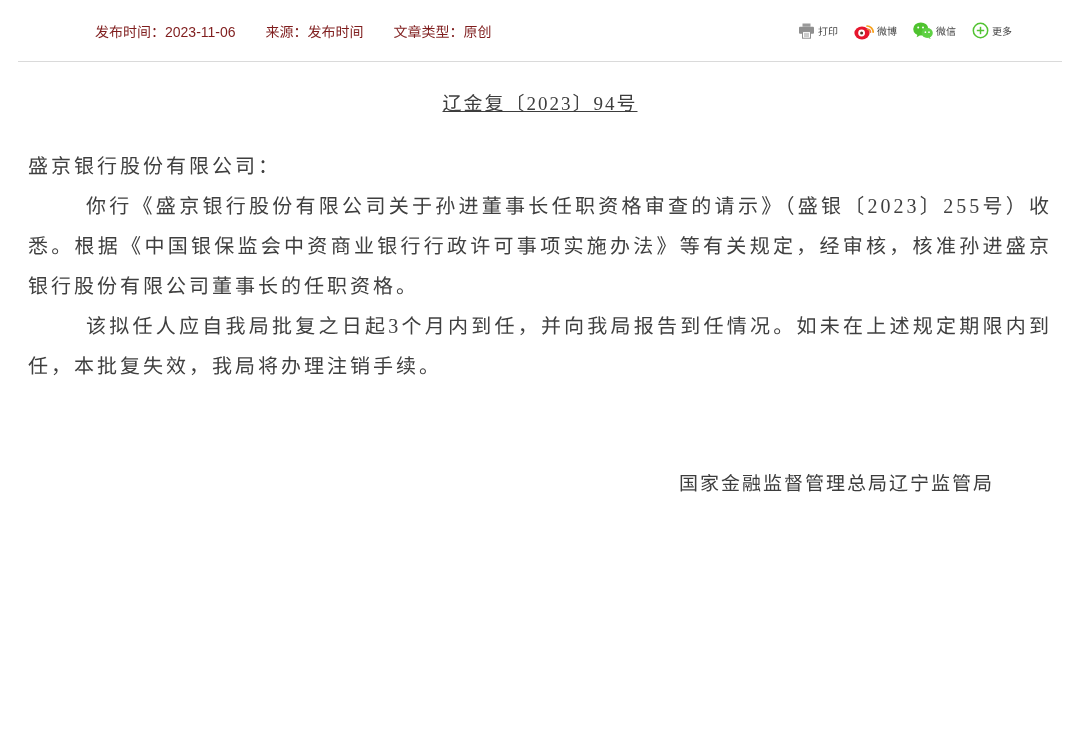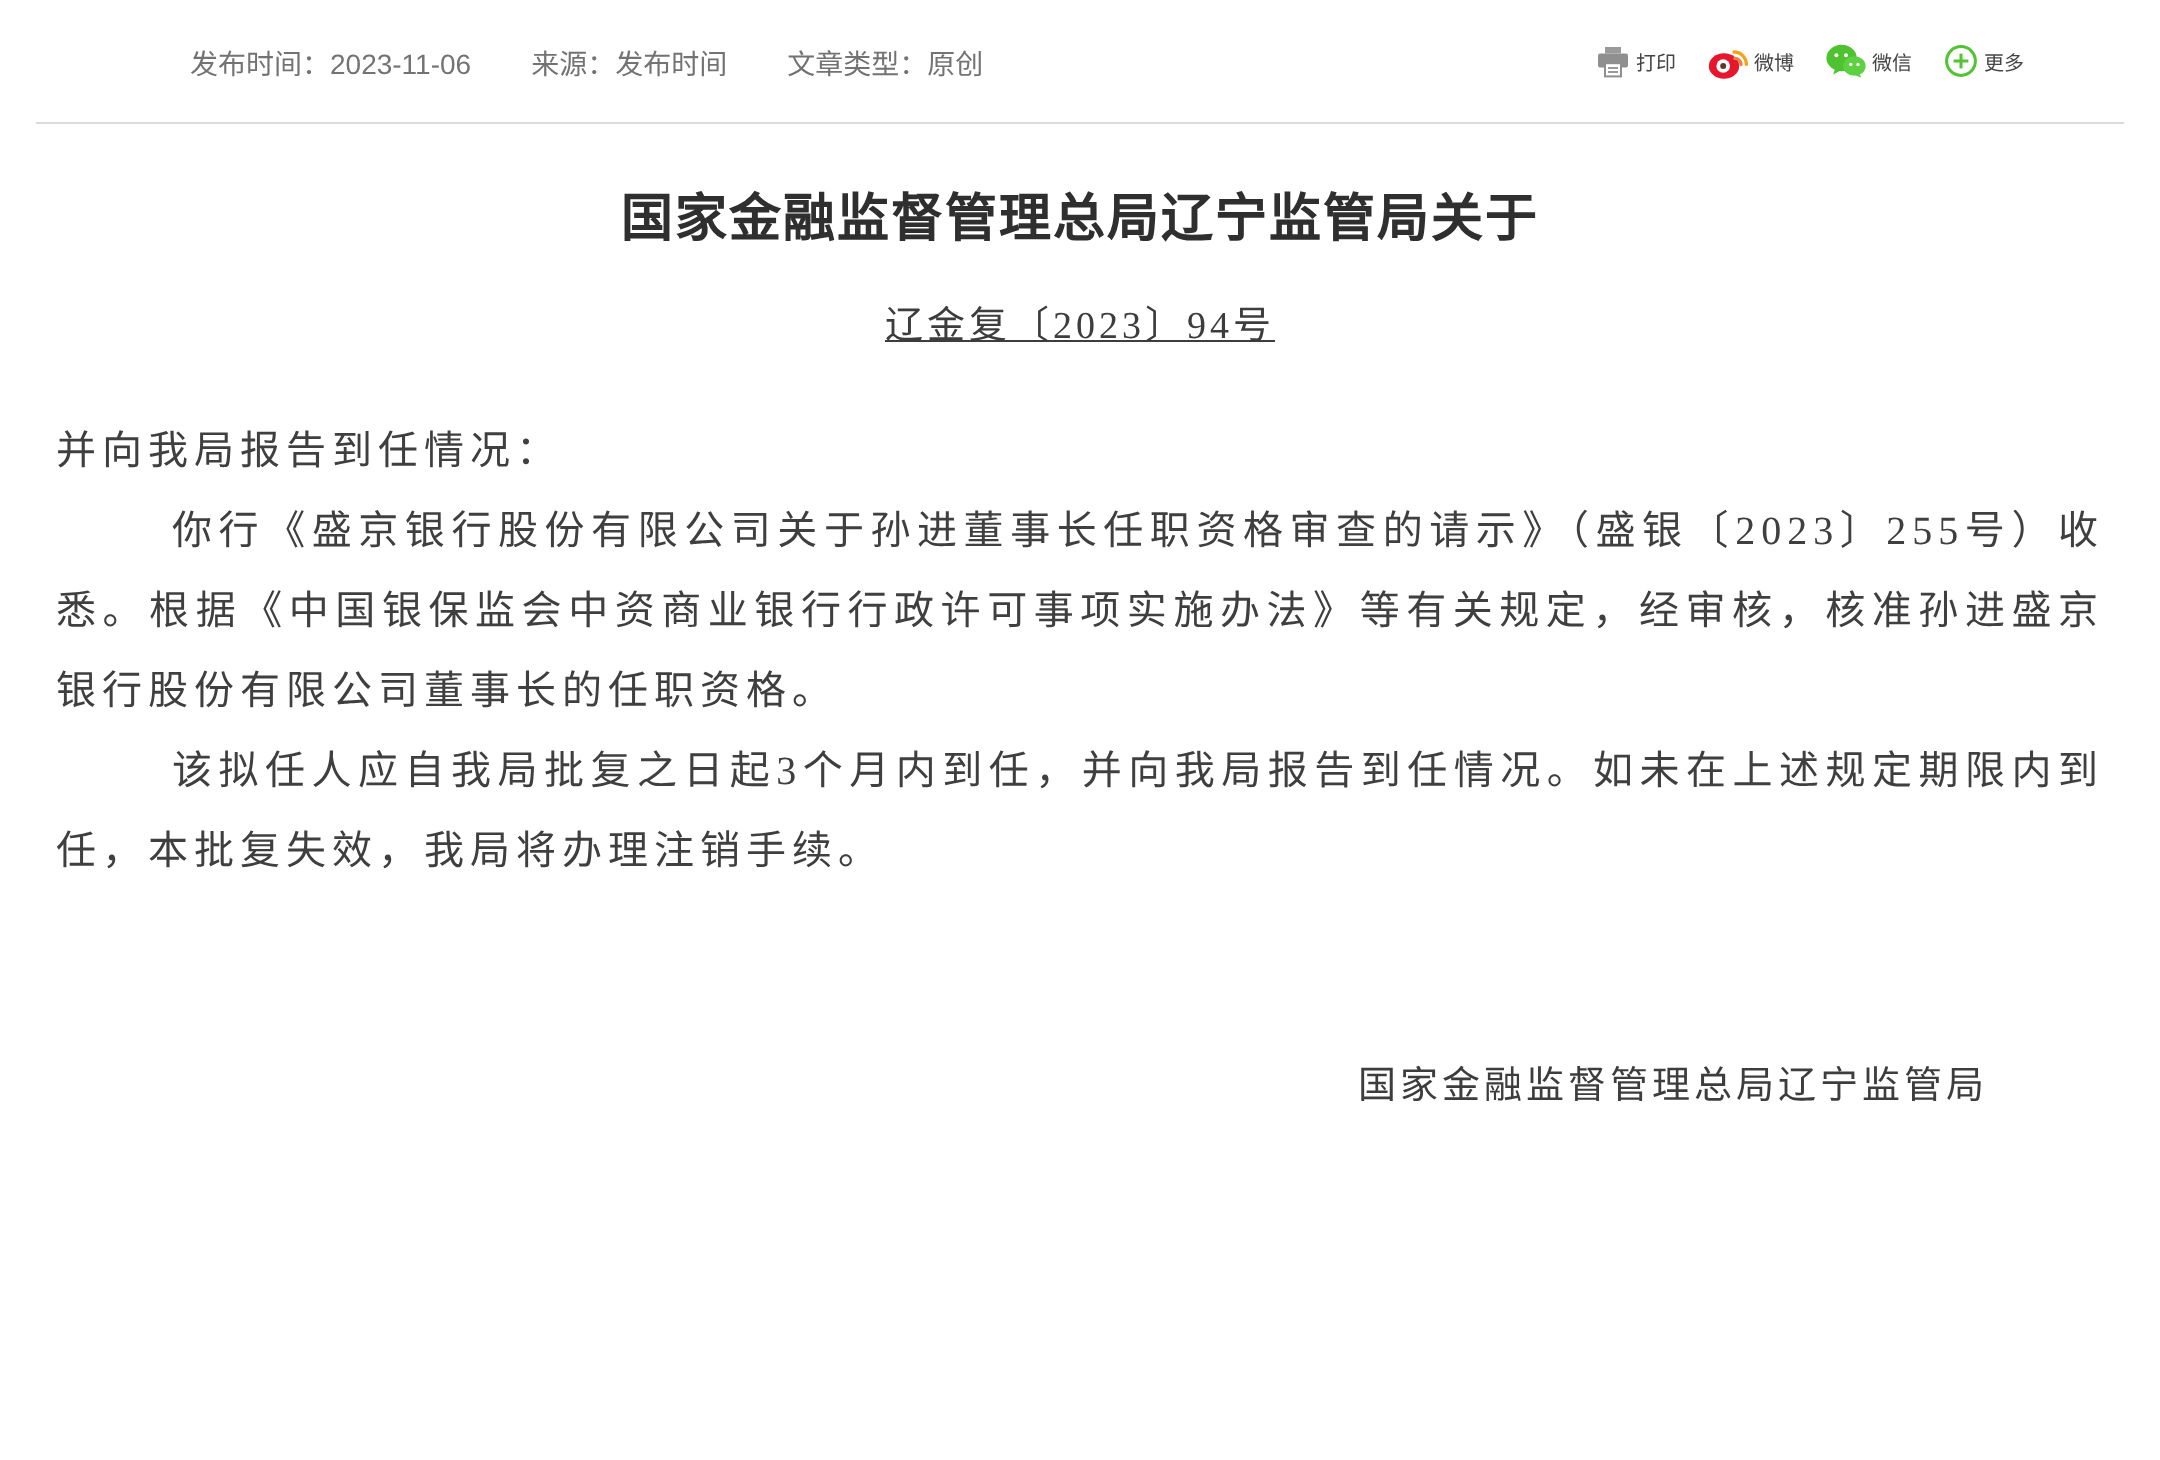--- a/index.html
+++ b/index.html
@@ -20,21 +20,21 @@
     display: flex;
     justify-content: space-between;
     align-items: center;
     padding-left: 77px;
     padding-right: 50px;
   }
   .meta {
     display: flex;
     gap: 30px;
     font-size: 14px;
-    color: #737373;
+    color: #7f1d1d;
     white-space: nowrap;
   }
   .tools {
     display: flex;
     gap: 16px;
     align-items: center;
     font-size: 10px;
     color: #454545;
     white-space: nowrap;
   }
@@ -165,27 +165,26 @@
         </svg>
       </span>
       <span>更多</span>
     </span>
   </div>
 </div>
 
 <div class="content">
 
   <h1 class="doc-title">
-    <div>国家金融监督管理总局辽宁监管局关于</div>
   </h1>
 
   <div class="doc-number">辽金复〔2023〕94号</div>
 
   <div class="doc-body">
-    <p class="salutation">并向我局报告到任情况：</p>
+    <p class="salutation">盛京银行股份有限公司：</p>
     <p>你行《盛京银行股份有限公司关于孙进董事长任职资格审查的请示》（盛银〔2023〕255号）收悉。根据《中国银保监会中资商业银行行政许可事项实施办法》等有关规定，经审核，核准孙进盛京银行股份有限公司董事长的任职资格。</p>
     <p>该拟任人应自我局批复之日起3个月内到任，并向我局报告到任情况。如未在上述规定期限内到任，本批复失效，我局将办理注销手续。</p>
   </div>
 
   <div class="sign-block">
     <div class="sign-name">国家金融监督管理总局辽宁监管局</div>
   </div>
 
 </div>
 

